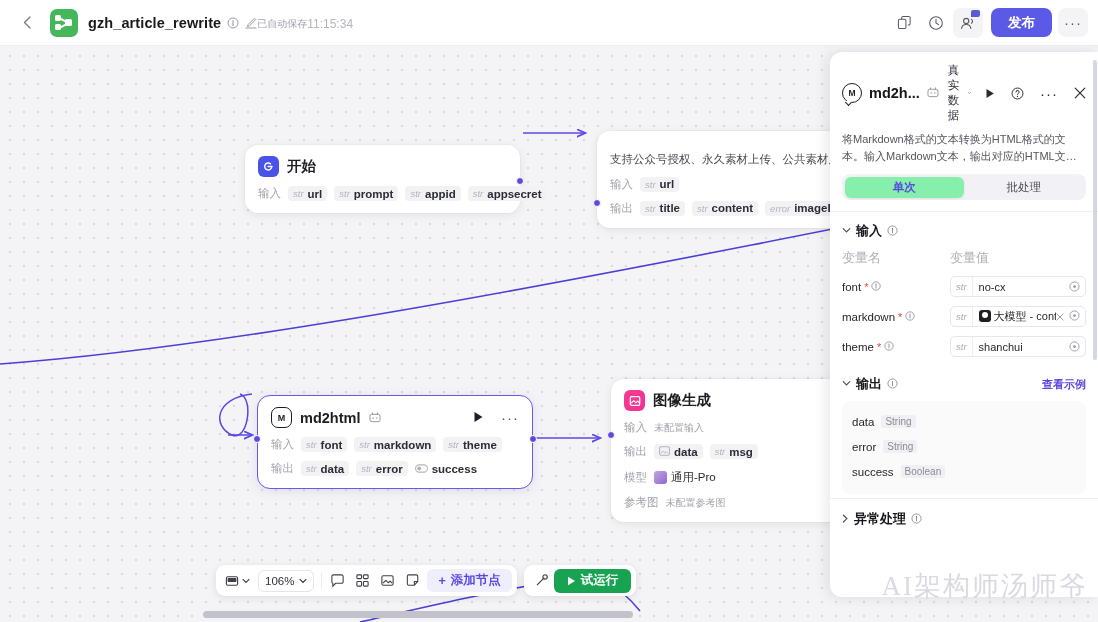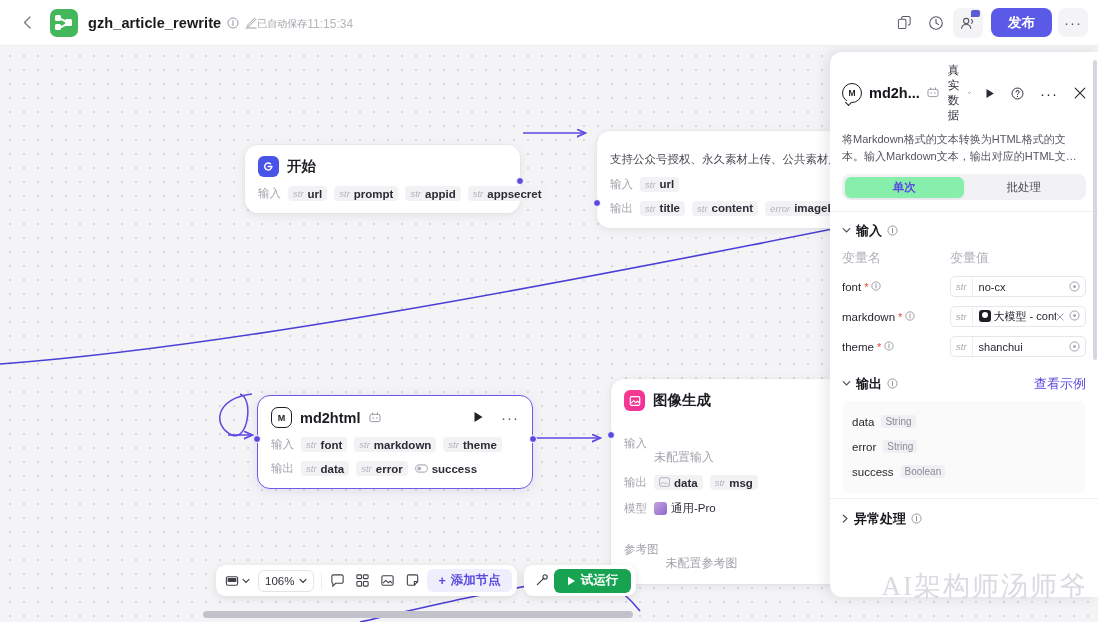--- a/index.html
+++ b/index.html
@@ -93,21 +93,21 @@
     display:inline-flex; align-items:center; gap:4px;
     background:#f2f2f5; border-radius:4px; padding:1.5px 5px;
     font-size:11.5px; color:#2c2c36; font-weight:700; white-space:nowrap;
   }
   .chip .t { font-size:9.5px; color:#b3b3bd; font-weight:400; font-style:italic; }
   .chip.plain { background:transparent; padding-left:0; }
   .port {
     position:absolute; width:8px; height:8px; border-radius:50%;
     background:#5a4ae0; border:1.5px solid #fff;
   }
-  .muted-text { font-size:12px; color:#a3a3ad;margin-top:29px; }
+  .muted-text { font-size:10px; color:#a3a3ad; }
 
   
   #node-start { left:245px; top:99px; width:275px; }
   #node-extract { left:597px; top:85px; width:300px; }
   #node-md2html { left:257px; top:349px; width:276px; }
   #node-image { left:611px; top:333px; width:260px; }
 
   .icon-start { background:#4a53e8; color:#fff; font-size:12px; }
   .icon-extract { background:#fff; }
   .icon-md { background:#fff; border:1.6px solid #1d1d24; border-radius:7px; color:#1d1d24; font-size:9px; font-weight:700; }
@@ -177,21 +177,21 @@
     flex:1; display:flex; align-items:center; justify-content:center;
     font-size:11.5px; color:#4a4a55; border-radius:6px; cursor:pointer;
   }
   .seg.active { background:#86efac; color:#5a4ae0; font-weight:700; box-shadow:0 1px 3px rgba(0,0,0,.07); }
   .rp-divider { height:1px; background:#f0f0f3; margin-top:11px; }
 
   .sec { padding: 10px 12px 4px 12px; }
   .sec-head { display:flex; align-items:center; gap:5px; }
   .caret { color:#50505c; font-size:9px; }
   .sec-title { font-size:13px; font-weight:700; color:#16161c; }
-  .sec-link { margin-left:auto; font-size:13px; color:#5a4ae0; cursor:pointer; }
+  .sec-link { margin-left:auto; font-size:11px; color:#5a4ae0; cursor:pointer;font-weight:bold; }
   .varhdr { display:flex; margin-top:9px; }
   .varhdr span { font-size:13px; color:#b0b0ba; }
   .varhdr .c1 { width:108px; }
   .frow { display:flex; align-items:center; margin-top:9px; }
   .fname { width:108px; font-size:11.5px; color:#26262e; display:flex; align-items:center; gap:3px; }
   .req { color:#e8453c; font-size:11px; }
   .fctl {
     flex:1; height:21px; border:1px solid #e6e6ec; border-radius:5px;
     display:flex; align-items:center; background:#fff; overflow:hidden;
   }

